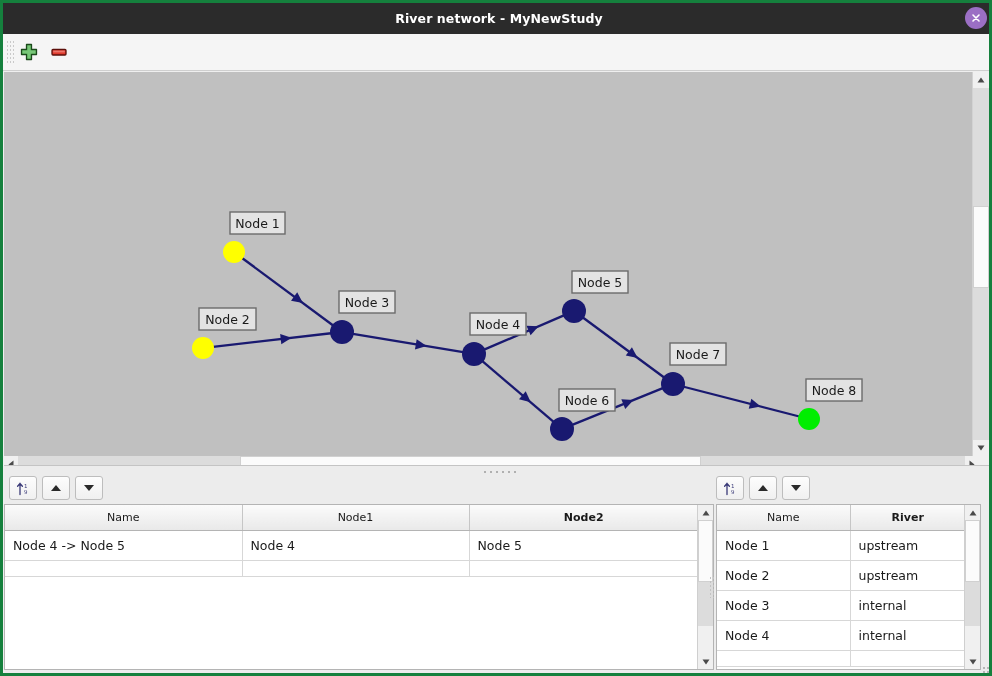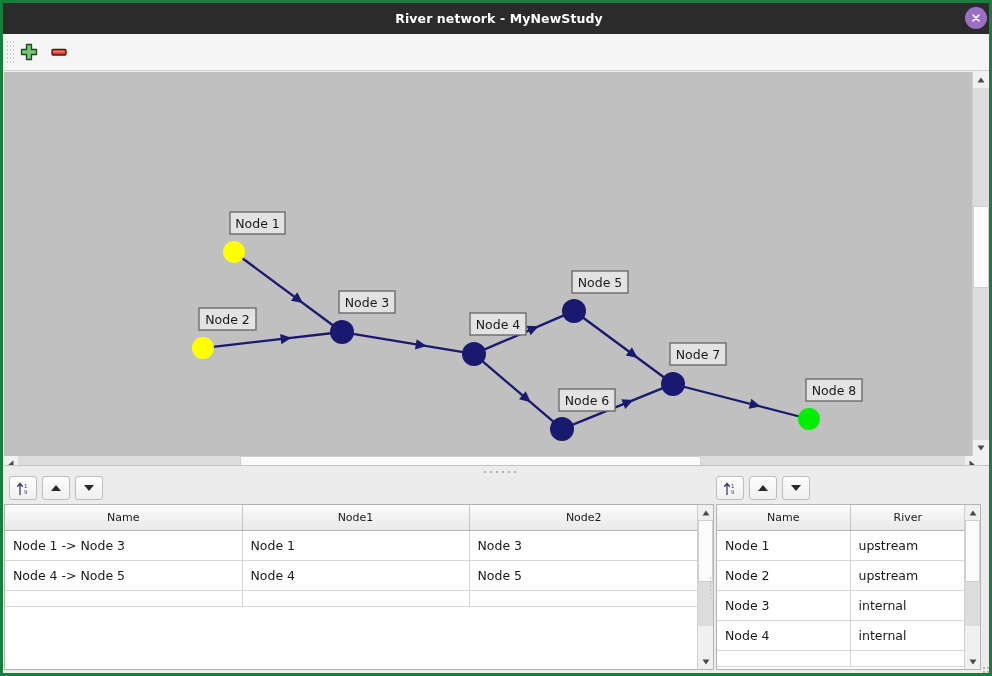--- a/index.html
+++ b/index.html
@@ -147,21 +147,21 @@
     height: 25px;
     background: linear-gradient(#fbfbfb, #e9e9e9);
     border-right: 1px solid #c6c6c6;
     border-bottom: 1px solid #b4b4b4;
     font-weight: normal;
     text-align: center;
     color: #1a1a1a;
     font-size: 11px;
     padding: 0;
   }
-  table.grid th:last-child { border-right: none; }
+  table.grid th:last-child { border-right: none; font-weight: bold; }
   table.grid td {
     height: 30px;
     border-right: 1px solid #d7d7d7;
     border-bottom: 1px solid #d7d7d7;
     padding: 0 8px;
     text-align: left;
     white-space: nowrap;
     overflow: hidden;
     background: #ffffff;
   }
@@ -367,25 +367,20 @@
             </colgroup>
           <thead>
               <tr>
                 <th>Name</th>
                 <th>Node1</th>
                 <th>Node2</th>
               </tr>
             </thead>
           <tbody>
               <tr>
-                <td>Node 1 -&gt; Node 3</td>
-                <td>Node 1</td>
-                <td>Node 3</td>
-              </tr>
-              <tr>
                 <td>Node 4 -&gt; Node 5</td>
                 <td>Node 4</td>
                 <td>Node 5</td>
               </tr>
               <tr class="spacer">
                 <td></td>
                 <td></td>
                 <td></td>
               </tr>
             </tbody>

